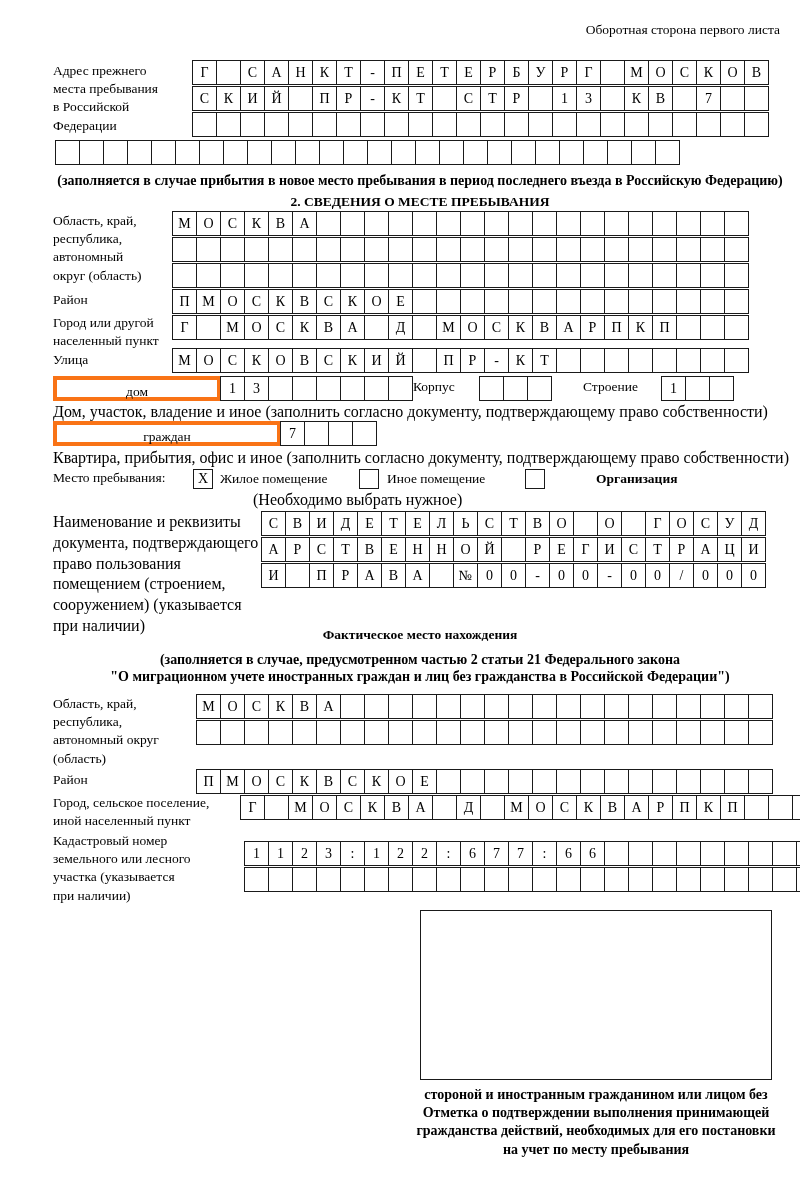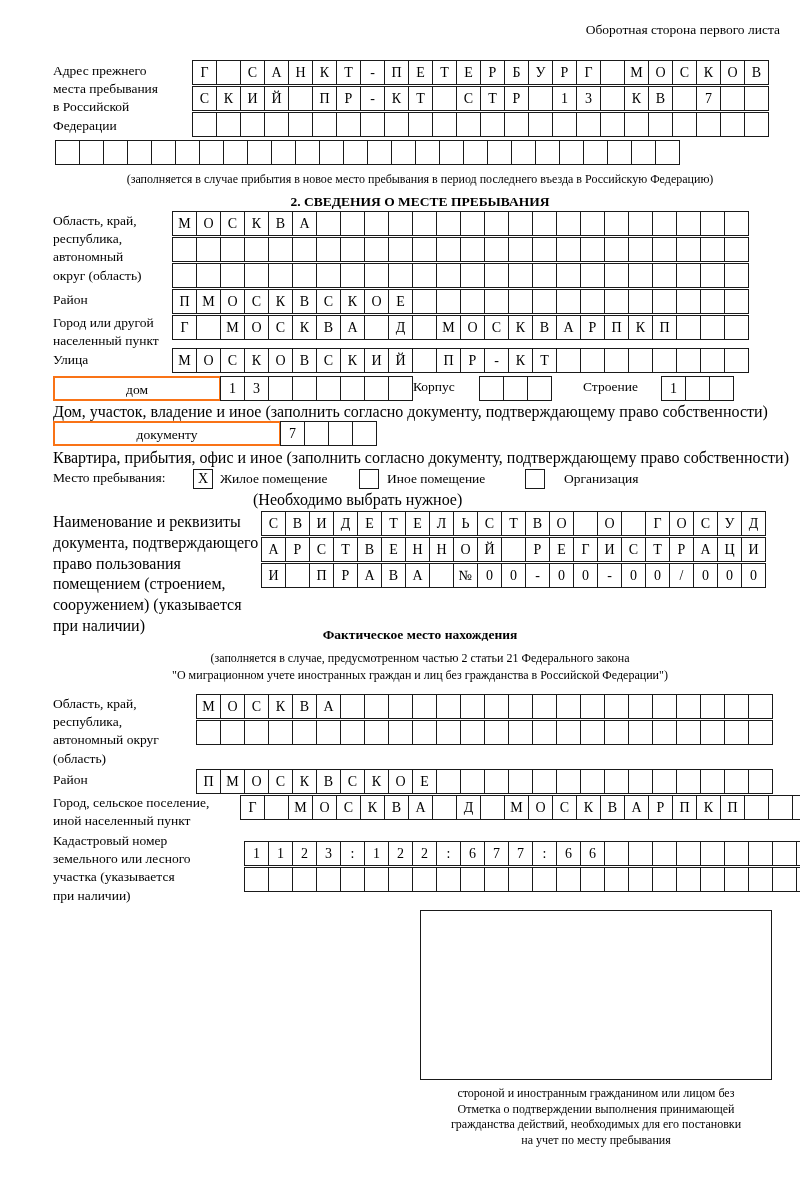--- a/index.html
+++ b/index.html
@@ -32,41 +32,41 @@
     margin-right:-1px;
     box-sizing:border-box;
     font-size:14px;
     line-height:23px;
     text-align:center;
     font-family:"Liberation Serif", serif;
   }
   .cell.filled{font-weight:normal;}
 
   .wide-field{
-    border:2px solid #f97316;
+    border:4px solid #f97316;
     height:25px;
     box-sizing:border-box;
     text-align:center;
     font-size:13.5px;
     line-height:23px;
   }
 
   .chk{
     width:20px;height:20px;border:1px solid #1a1a1a;
     box-sizing:border-box;display:inline-block;
     text-align:center;line-height:18px;font-size:14px;
     vertical-align:middle;
   }
 
   .bigbox{
     border:1px solid #1a1a1a;
     box-sizing:border-box;
   }
 
-  .note{font-size:12px;line-height:1.3;text-align:center;}
+  .note{font-size:14px;line-height:1.3;text-align:center;font-weight:bold;}
   .title-center{font-size:13.5px;font-weight:bold;text-align:center;}
 </style>
 </head>
 <body>
 
 <div class="page">
 
   <div class="hdr-right">Оборотная сторона первого листа</div>
 
   <div class="abs" style="left:33px;top:62px;width:140px;">
@@ -378,37 +378,37 @@
     </div>
   <div class="abs lbl" style="left:563px;top:378px;text-align:center;">Строение</div>
   <div class="abs cells" id="s2-stroenie" style="left:641px;top:376px;">
       <div class="cell filled">1</div>
       <div class="cell"></div>
       <div class="cell"></div>
     </div>
 
   <div class="abs lbl-small" style="left:33px;top:402px;">Дом, участок, владение и иное (заполнить согласно документу, подтверждающему право собственности)</div>
 
-  <div class="abs wide-field" style="left:33px;top:421px;width:228px;">документу</div>
+  <div class="abs wide-field" style="left:33px;top:421px;width:228px;">граждан</div>
   <div class="abs cells" id="s2-flat" style="left:260px;top:421px;">
       <div class="cell filled">7</div>
       <div class="cell"></div>
       <div class="cell"></div>
       <div class="cell"></div>
     </div>
 
   <div class="abs lbl-small" style="left:33px;top:448px;">Квартира, прибытия, офис и иное (заполнить согласно документу, подтверждающему право собственности)</div>
 
   <div class="abs lbl" style="left:33px;top:469px;">Место пребывания:</div>
   <div class="abs chk" style="left:173px;top:469px;">X</div>
   <div class="abs lbl" style="left:200px;top:470px;">Жилое помещение</div>
   <div class="abs chk" style="left:339px;top:469px;"></div>
   <div class="abs lbl" style="left:367px;top:470px;">Иное помещение</div>
   <div class="abs chk" style="left:505px;top:469px;"></div>
-  <div class="abs lbl" style="left:544px;top:470px;">Организация</div>
+  <div class="abs lbl" style="left:576px;top:470px;font-weight:bold;">Организация</div>
   <div class="abs lbl-small" style="left:233px;top:490px;text-align:right;">(Необходимо выбрать нужное)</div>
 
   <div class="abs" style="left:33px;top:512px;width:215px;">
     <div class="lbl-small">Наименование и реквизиты</div>
     <div class="lbl-small">документа, подтверждающего</div>
     <div class="lbl-small">право пользования</div>
     <div class="lbl-small">помещением (строением,</div>
     <div class="lbl-small">сооружением) (указывается</div>
     <div class="lbl-small">при наличии)</div>
   </div>

